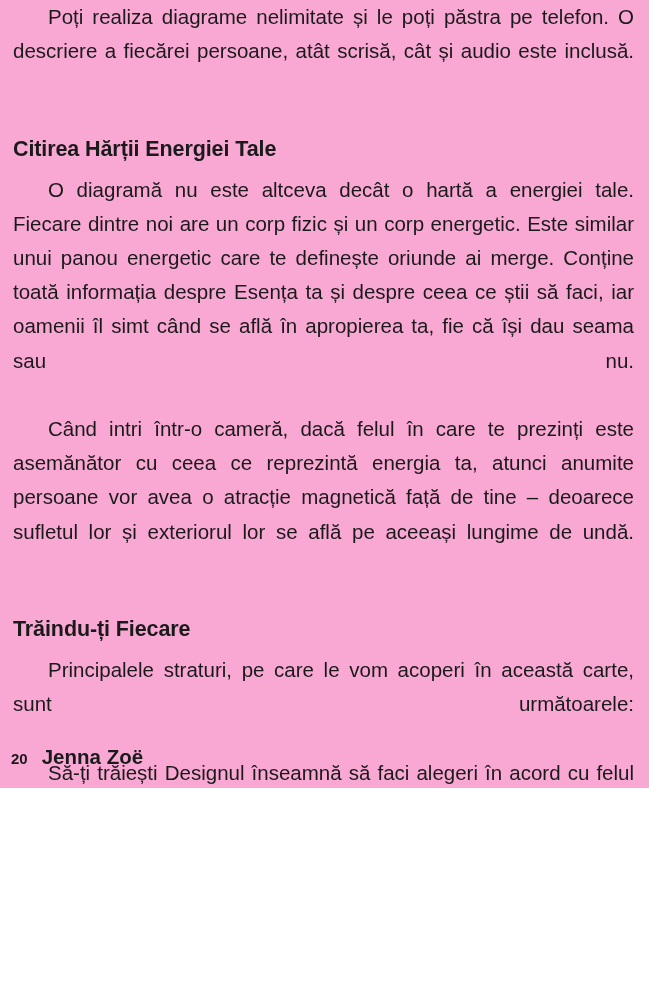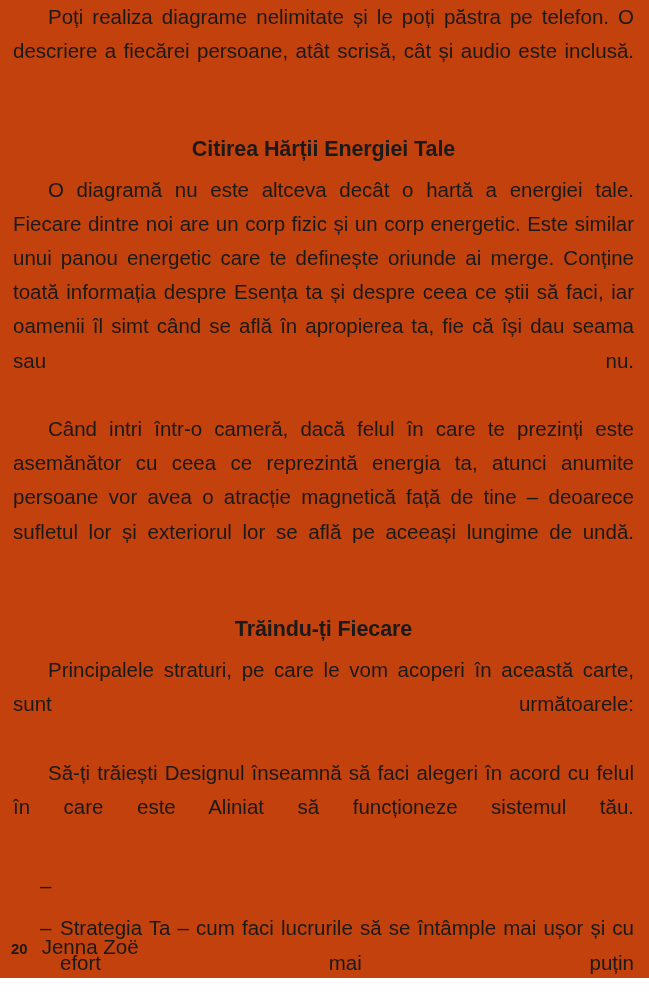--- a/index.html
+++ b/index.html
@@ -3,22 +3,22 @@
 <meta charset="utf-8">
 <style>
   html, body {
     margin: 0;
     padding: 0;
     background: #ffffff;
   }
   .page {
     position: relative;
     width: 649px;
-    height: 978px;
-    background: #c2410c;
+    height: 788px;
+    background: #f9a8d4;
     overflow: hidden;
     font-family: "Liberation Sans", sans-serif;
     color: #1a1a1a;
     -webkit-font-smoothing: antialiased;
   }
   .content {
     position: absolute;
     left: 13px;
     top: 0px;
     width: 621px;
@@ -42,21 +42,20 @@
     width: 100%;
   }
 
   
   .heading {
     font-size: 21.5px;
     font-weight: bold;
     letter-spacing: -0.1px;
     margin: 0;
     line-height: 30px;
-    text-align: center;
   }
   .space-before-heading { height: 31px; }
   .space-after-heading  { height: 9px; }
 
   
   .list {
     list-style: none;
     margin: 0;
     padding: 0;
   }
@@ -93,21 +92,21 @@
     line-height: 26px;
     white-space: nowrap;
     color: #1a1a1a;
   }
   .footer-pagenum {
     font-weight: bold;
     font-size: 15px;
     margin-right: 14px;
   }
   .footer-author {
-    font-weight: normal;
+    font-weight: bold;
     font-size: 20.5px;
   }
 </style>
 </head>
 <body>
 
 <div class="page">
   <div class="content">
 
     <p class="para indent">Poți realiza diagrame nelimitate și le poți păstra pe telefon. O descriere a fiecărei persoane, atât scrisă, cât și audio este inclusă.</p>

